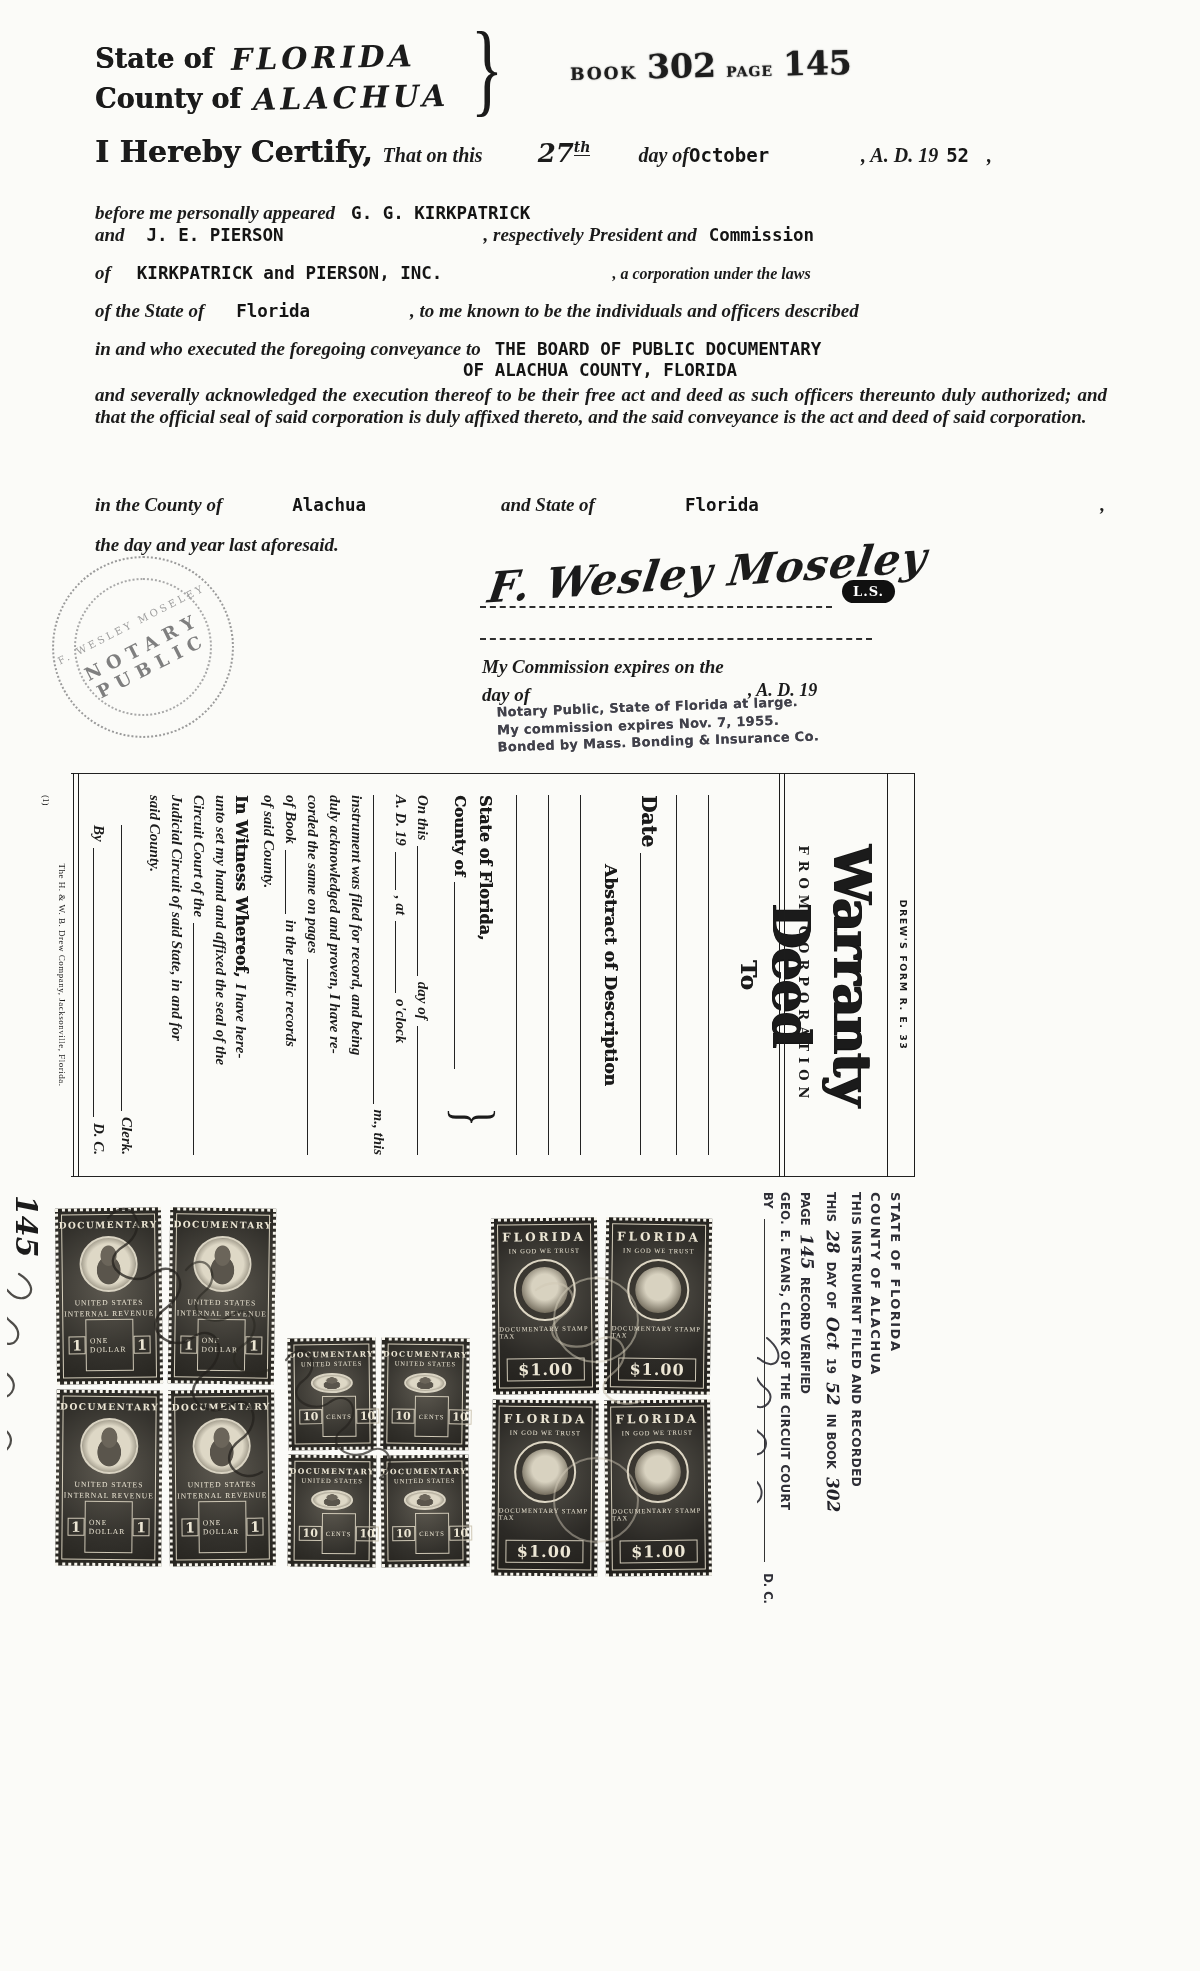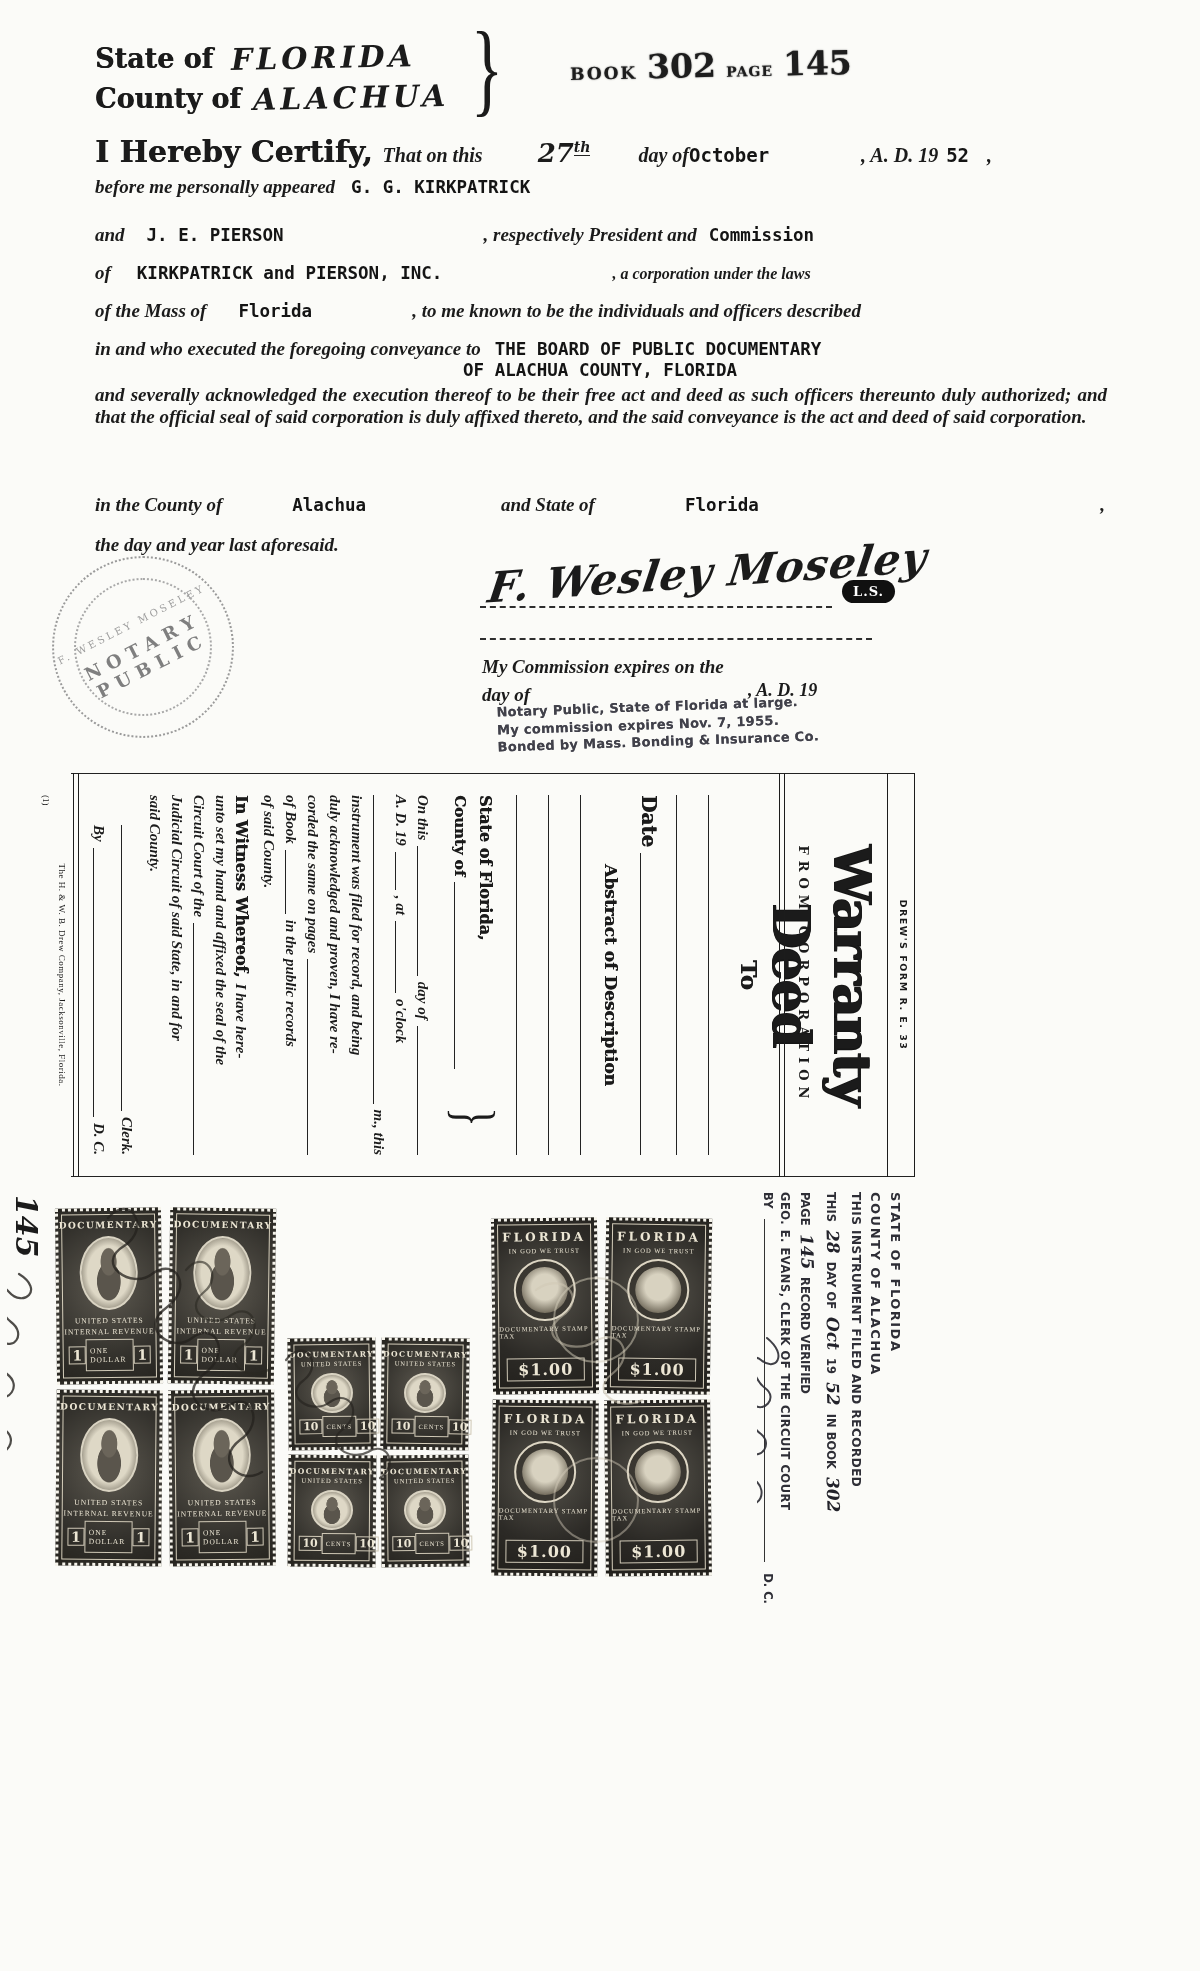--- a/index.html
+++ b/index.html
@@ -67,21 +67,21 @@
           background:radial-gradient(ellipse at 50% 34%,#6b655a 0 20%,transparent 22%),
                      radial-gradient(ellipse at 50% 62%,#5a554c 0 30%,transparent 32%),
                      radial-gradient(ellipse at 50% 50%,#ded8c6 0 55%,#8f897a 78%,#2c2a27 100%);}
   .s-oval-sm{width:38px;height:46px;margin:4px 0 3px;}
   .fla-seal{width:58px;height:58px;border-radius:50%;border:2px solid #ddd6c4;margin:5px 0 4px;
             box-shadow:inset 0 0 0 6px #3a3731;
             background:radial-gradient(circle at 50% 45%,#d8d2c0 0 30%,#6e6758 62%,#23211e 100%);}
   .s-band{font-size:6.5px;letter-spacing:1px;}
   .s-denrow{display:flex;justify-content:space-between;align-items:center;width:90%;margin-top:auto;margin-bottom:6px;}
   .s-num{font-size:14px;font-weight:700;font-family:"DejaVu Serif",serif;border:1px solid #cfc8b6;padding:0 3px;}
-  .s-dentxt{font-size:7.5px;letter-spacing:1px;border:1px solid #cfc8b6;padding:6px 3px;}
+  .s-dentxt{font-size:7.5px;letter-spacing:1px;border:1px solid #cfc8b6;padding:16px 3px;}
   .s-denom{font-size:16px;font-weight:700;font-family:"DejaVu Serif",serif;border:1px solid #cfc8b6;
            padding:1px 10px;margin-top:auto;margin-bottom:6px;letter-spacing:1px;}
   
   .rec{position:absolute;left:905px;top:1192px;width:412px;height:165px;transform-origin:0 0;
        transform:rotate(90deg);color:#2e2e36;font-family:"DejaVu Sans",sans-serif;font-weight:700;}
   .rec .r{display:flex;align-items:baseline;gap:5px;white-space:nowrap;line-height:1.55;}
   .rhand{font-family:"DejaVu Serif",serif;font-style:italic;font-weight:700;font-size:17px;
          display:inline-block;transform:rotate(-2deg);margin:0 3px;color:#22222a;}
   .rfill{flex:1;border-bottom:1.5px solid #333;margin:0 6px 3px;}
   
@@ -114,40 +114,40 @@
     <span class="bl" style="font-size:30px">I Hereby Certify,</span>
     <span class="it" style="font-size:20px;margin-left:10px">That on this</span>
     <span class="hand" style="font-size:26px;margin-left:55px"><span>27</span><sup style="font-size:14px;border-bottom:1.5px solid #222">th</sup></span>
     <span class="it" style="font-size:20px;margin-left:48px">day of</span>
     <span class="type" style="font-size:19px;">October</span>
     <span class="it" style="font-size:20px;margin-left:92px">, A. D. 19</span>
     <span class="type" style="font-size:19px;margin-left:8px">52</span>
     <span class="it" style="font-size:20px;margin-left:18px">,</span>
   </div>
 
-  <div class="row" style="left:95px;top:176px">
+  <div class="row" style="left:95px;top:202px">
     <span class="it" style="font-size:19px">before me personally appeared</span>
     <span class="type" style="font-size:17.5px;margin-left:16px">G. G. KIRKPATRICK</span>
   </div>
 
   <div class="row" style="left:95px;top:224px">
     <span class="it" style="font-size:19px">and</span>
     <span class="type" style="font-size:17.5px;margin-left:22px">J. E. PIERSON</span>
     <span class="it" style="font-size:19px;margin-left:200px">, respectively President and</span>
     <span class="type" style="font-size:17.5px;margin-left:12px">Commission</span>
   </div>
 
   <div class="row" style="left:95px;top:262px">
     <span class="it" style="font-size:19px">of</span>
     <span class="type" style="font-size:17.5px;margin-left:26px">KIRKPATRICK and PIERSON, INC.</span>
     <span class="it" style="font-size:16px;margin-left:170px">, a corporation under the laws</span>
   </div>
 
   <div class="row" style="left:95px;top:300px">
-    <span class="it" style="font-size:19px">of the Mass of</span>
+    <span class="it" style="font-size:19px">of the State of</span>
     <span class="type" style="font-size:17.5px;margin-left:32px">Florida</span>
     <span class="it" style="font-size:19px;margin-left:100px">, to me known to be the individuals and officers described</span>
   </div>
 
   <div class="row" style="left:95px;top:338px">
     <span class="it" style="font-size:19px">in and who executed the foregoing conveyance to</span>
     <span class="type" style="font-size:17.5px;margin-left:14px">THE BOARD OF PUBLIC DOCUMENTARY</span>
   </div>
   <div class="abs type" style="left:95px;top:360px;width:1010px;text-align:center;font-size:17.5px">OF ALACHUA COUNTY, FLORIDA</div>
 

